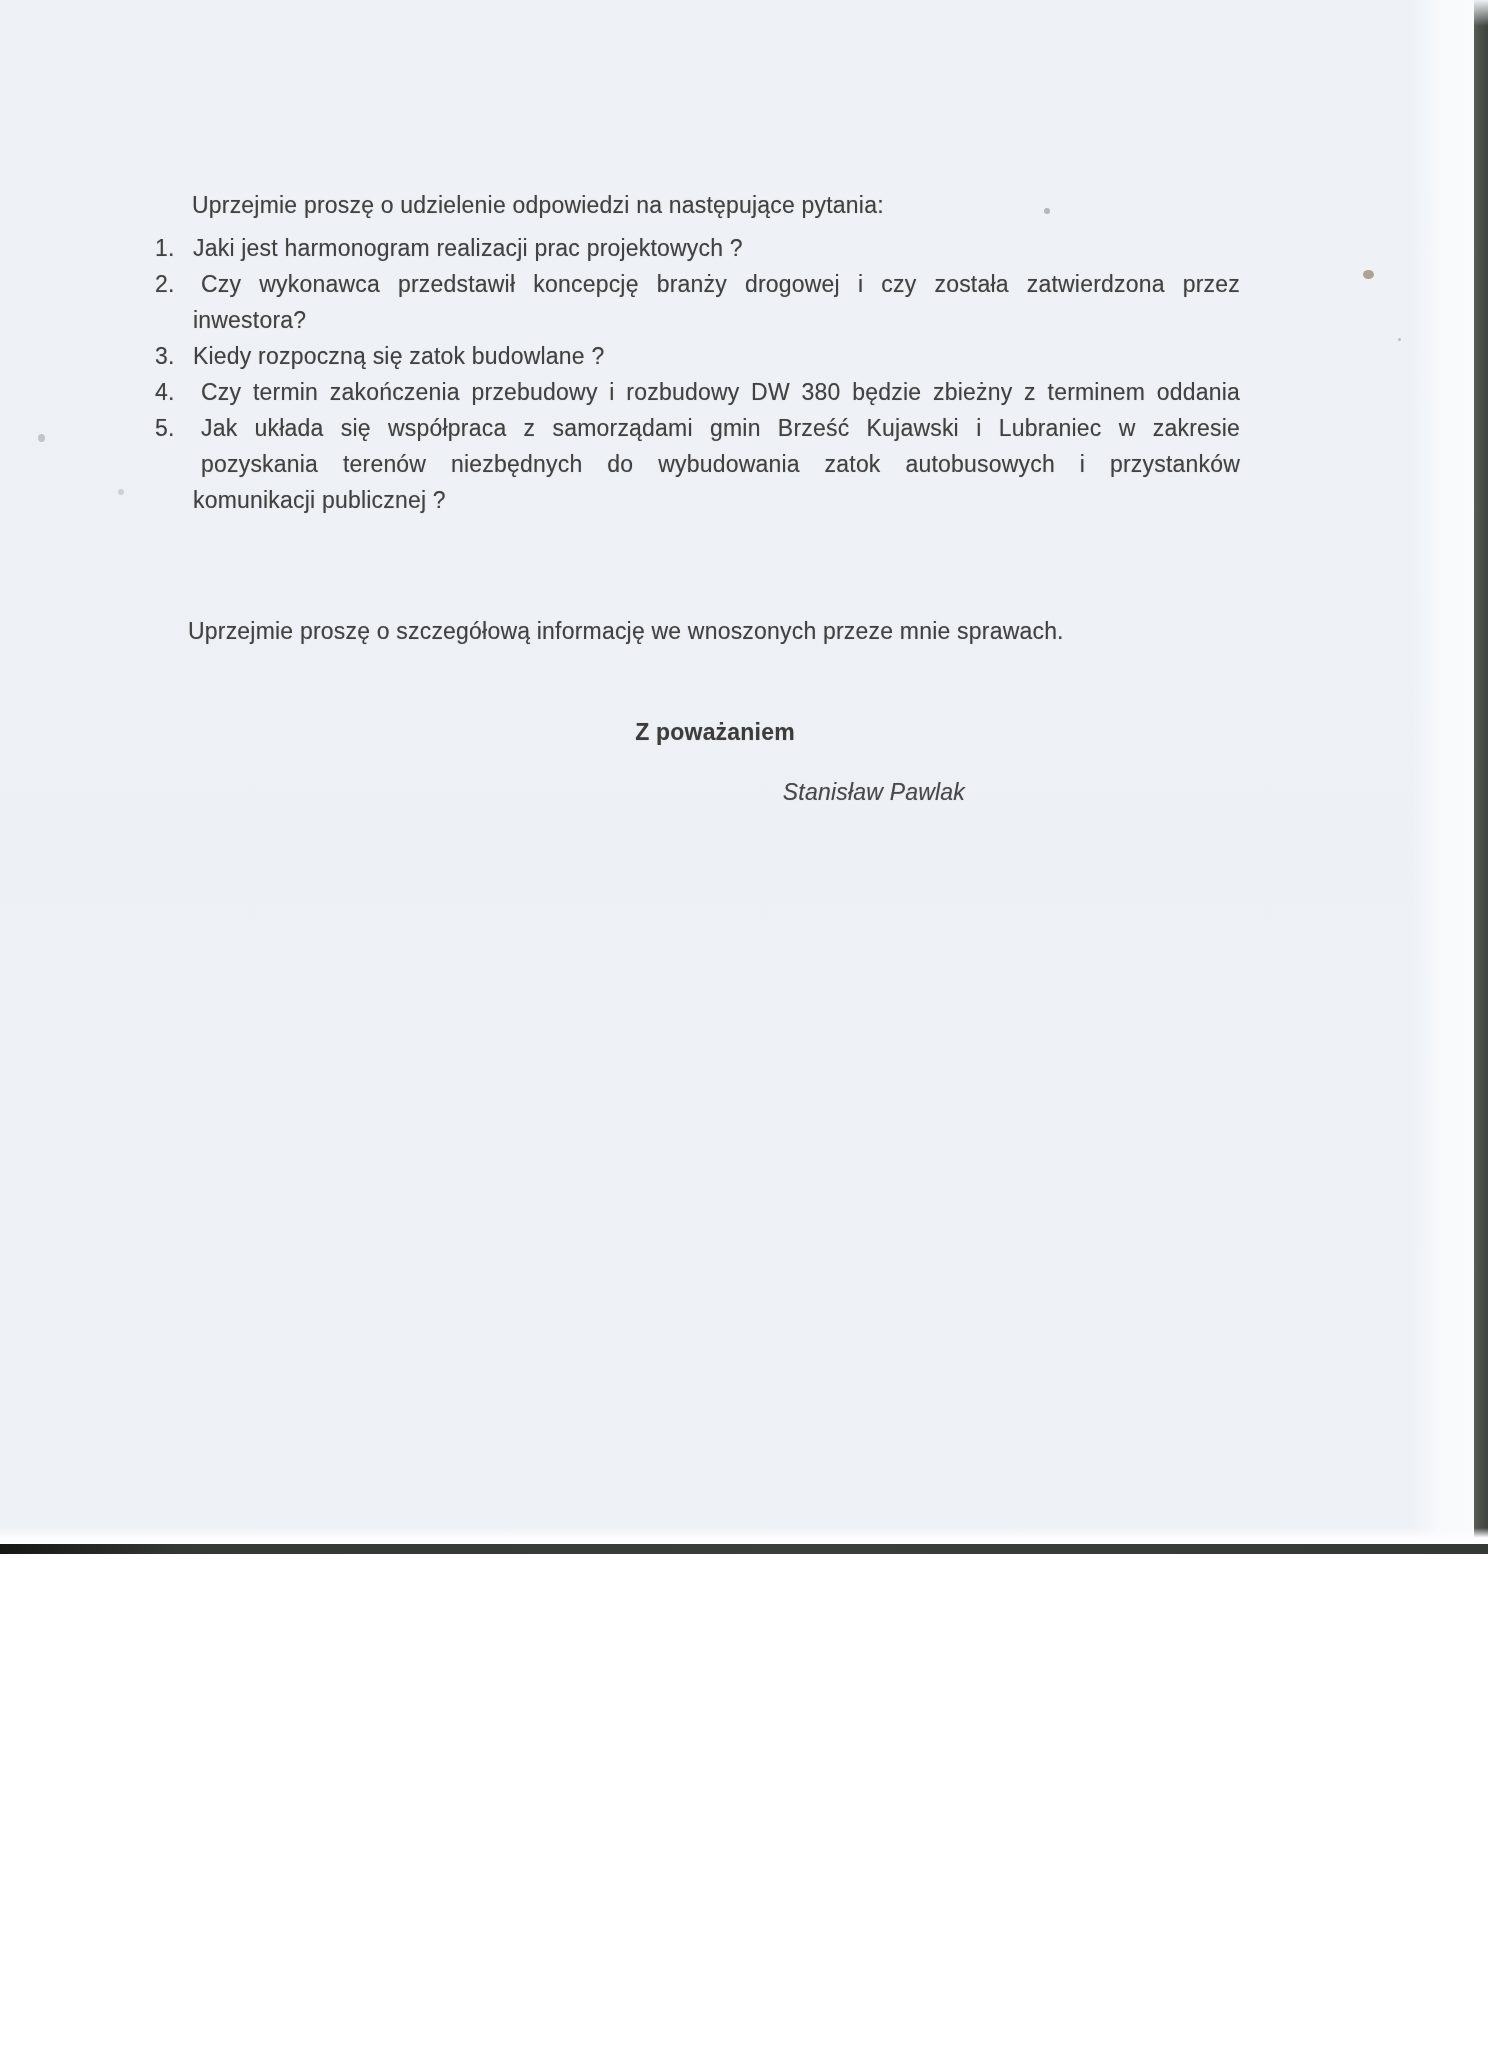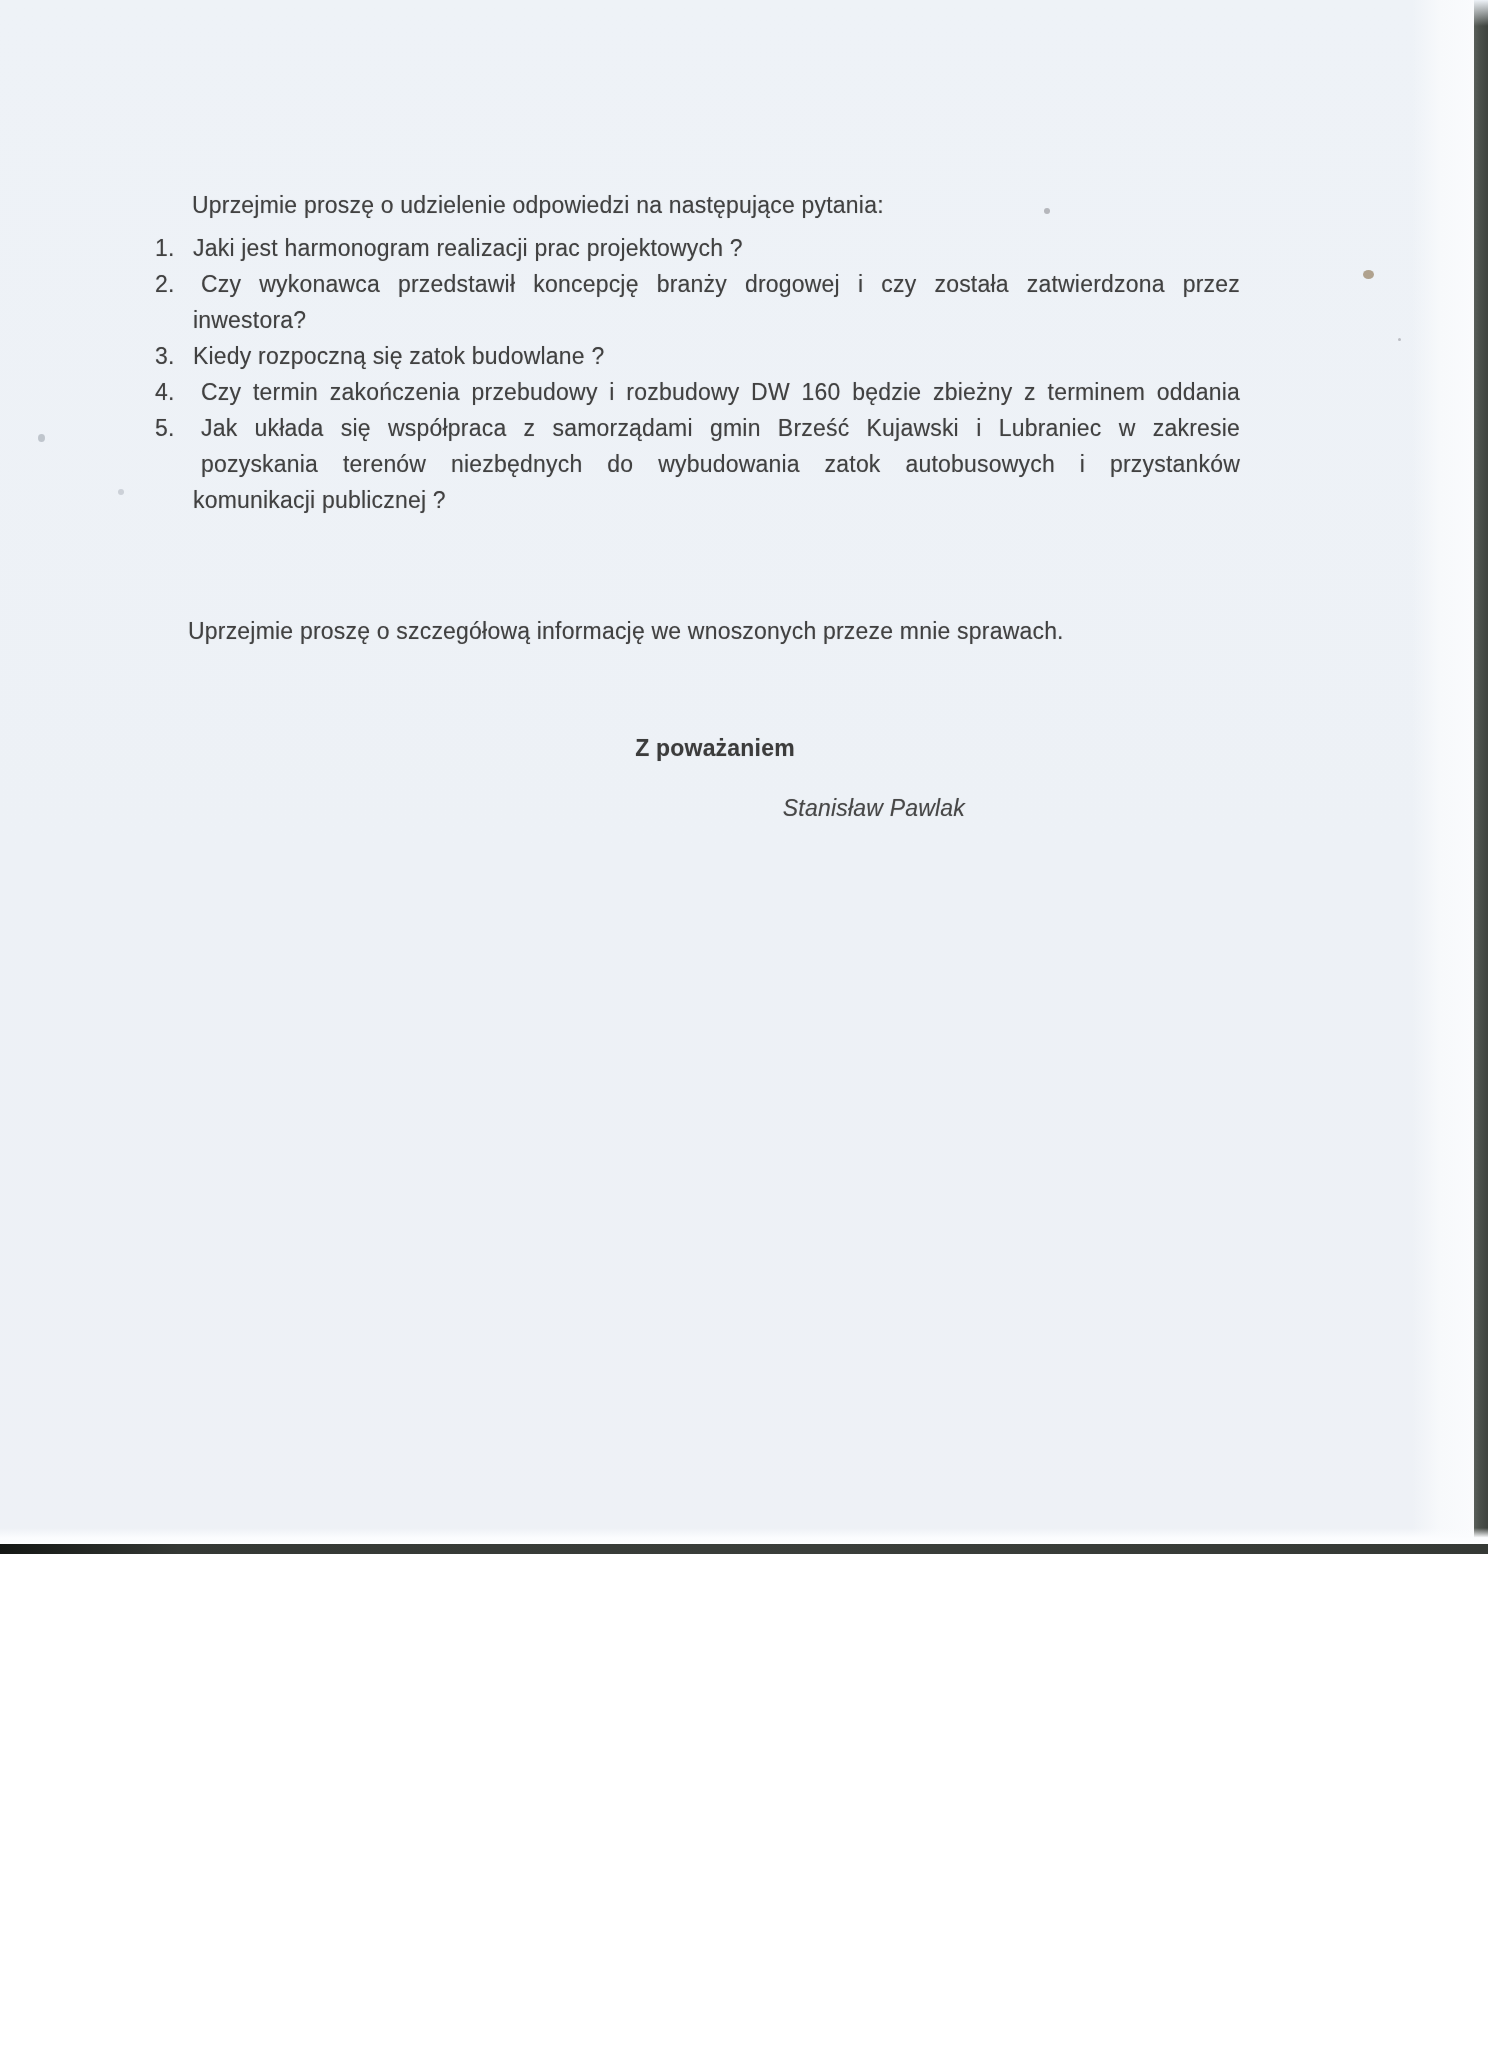--- a/index.html
+++ b/index.html
@@ -66,21 +66,20 @@
     top: 590px;
     width: 1000px;
   }
 
   .signature-block {
     position: absolute;
     left: 465px;
     top: 714px;
     width: 500px;
     text-align: center;
-    margin-top: 16px;
   }
   .signoff {
     font-weight: bold;
     color: #3c3c3c;
   }
   .signature-name {
     margin-top: 24px;
     font-style: italic;
     color: #474747;
     text-align: right;
@@ -167,21 +166,21 @@
     <div class="q-row">
       <div class="txt q-num">3.</div>
       <div class="q-lines">
         <div class="txt q-line">Kiedy rozpoczną się zatok budowlane ?</div>
       </div>
     </div>
 
     <div class="q-row">
       <div class="txt q-num">4.</div>
       <div class="q-lines">
-        <div class="txt q-line just">Czy termin zakończenia przebudowy i rozbudowy DW 160 będzie zbieżny z terminem oddania</div>
+        <div class="txt q-line just">Czy termin zakończenia przebudowy i rozbudowy DW 380 będzie zbieżny z terminem oddania</div>
       </div>
     </div>
 
     <div class="q-row">
       <div class="txt q-num">5.</div>
       <div class="q-lines">
         <div class="txt q-line just">Jak układa się współpraca z samorządami gmin Brześć Kujawski i Lubraniec w zakresie</div>
         <div class="txt q-line just">pozyskania terenów niezbędnych do wybudowania zatok autobusowych i przystanków</div>
         <div class="txt q-line">komunikacji publicznej ?</div>
       </div>

